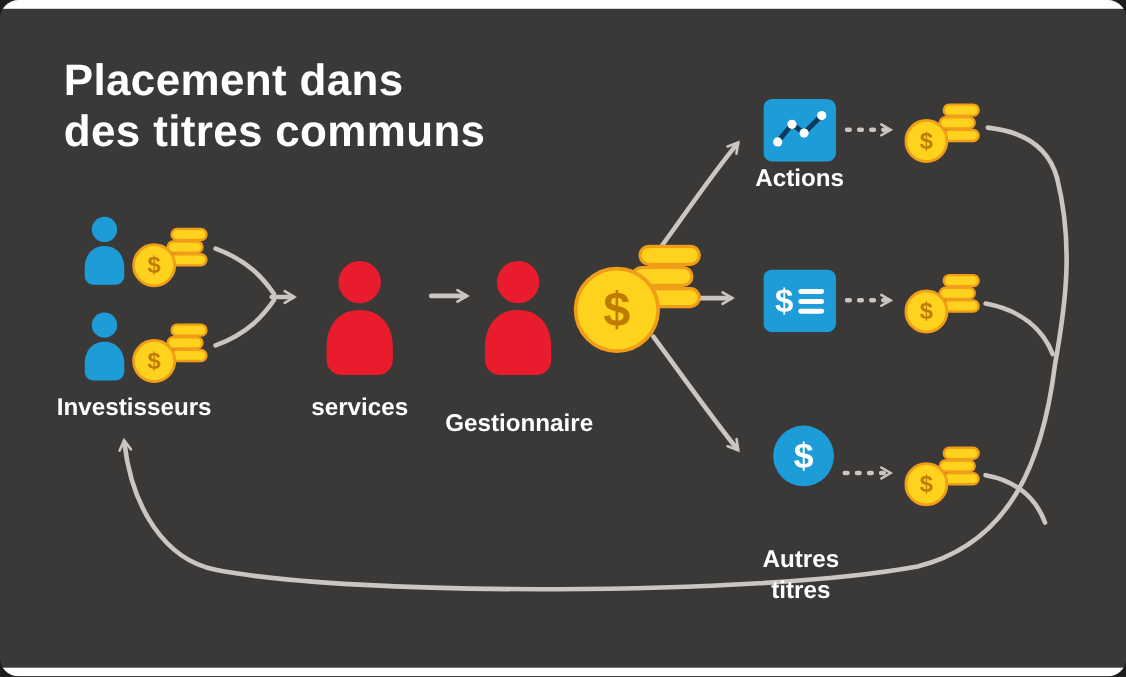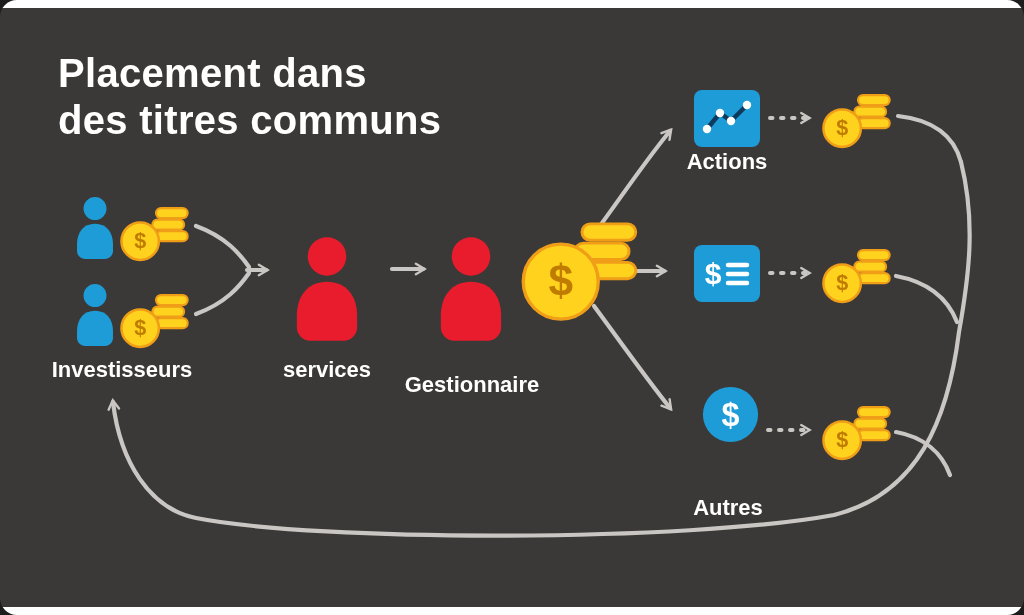--- a/index.html
+++ b/index.html
@@ -156,20 +156,21 @@
     <circle class="coin-face" cx="28" cy="50" r="26"></circle>
     <text class="coin-dollar" x="28" y="60" font-size="30" text-anchor="middle">$</text>
   </svg>
 
   <svg class="abs" style="left:701px;top:385px;width:59px;height:59px;" viewBox="0 0 62 62">
     <circle class="fill-blue" cx="31" cy="31" r="29"></circle>
     <text class="white-dollar" x="31" y="43" font-size="34" text-anchor="middle">$</text>
   </svg>
   <div class="label" style="left:658px;top:450px;width:140px;margin-top:44px;">
     <span>Autres</span>
+    <span>titres</span>
   </div>
   <svg class="abs" style="left:822px;top:404px;width:72px;height:58px;" viewBox="0 0 100 80">
     <rect class="coin-edge" x="50" y="4" width="44" height="14" rx="7"></rect>
     <rect class="coin-edge" x="45" y="20" width="44" height="14" rx="7"></rect>
     <rect class="coin-edge" x="50" y="36" width="44" height="14" rx="7"></rect>
     <circle class="coin-face" cx="28" cy="50" r="26"></circle>
     <text class="coin-dollar" x="28" y="60" font-size="30" text-anchor="middle">$</text>
   </svg>
 
 </div>

